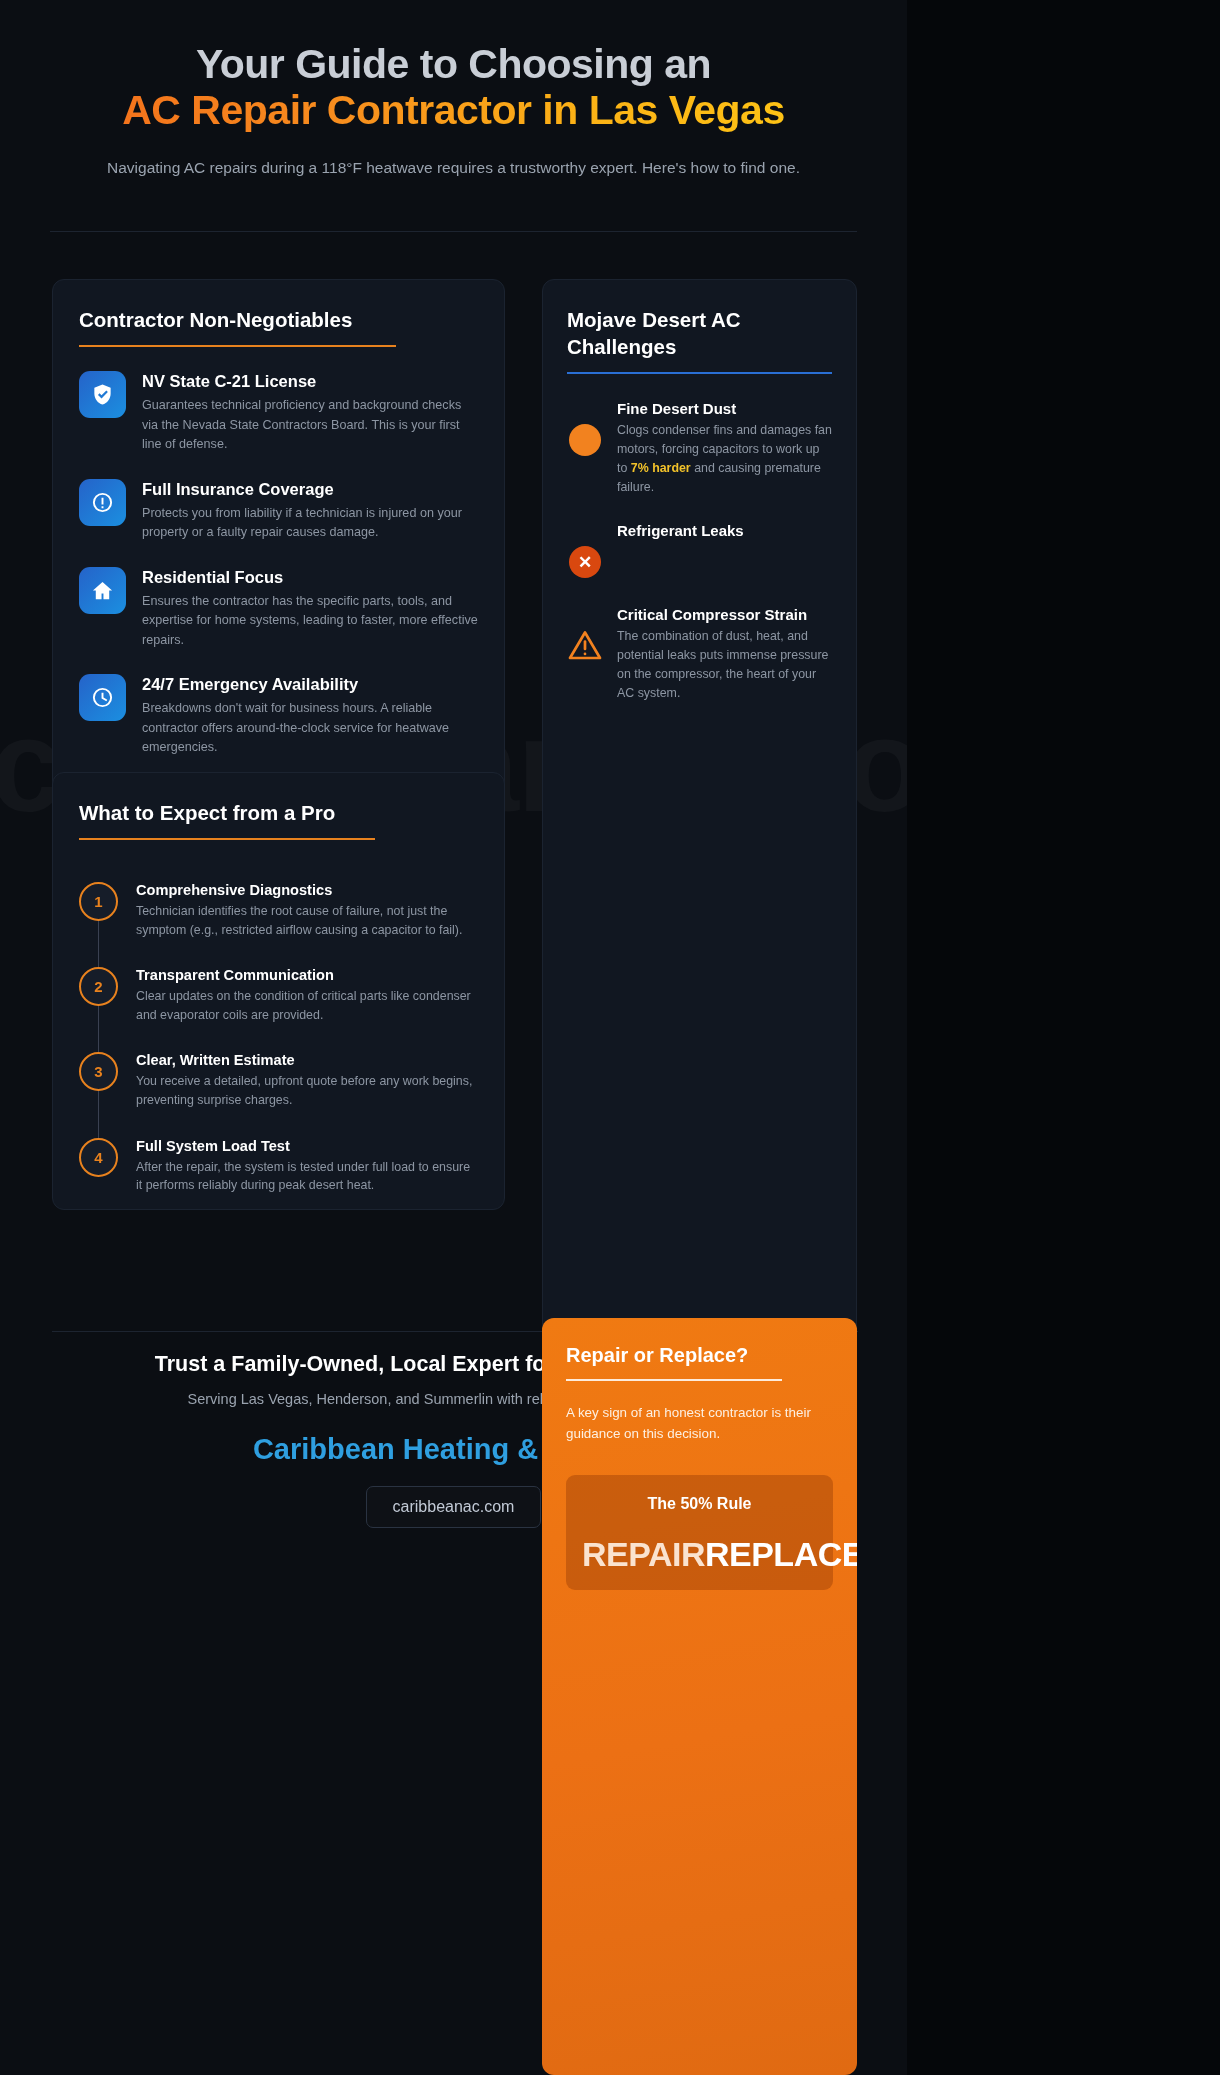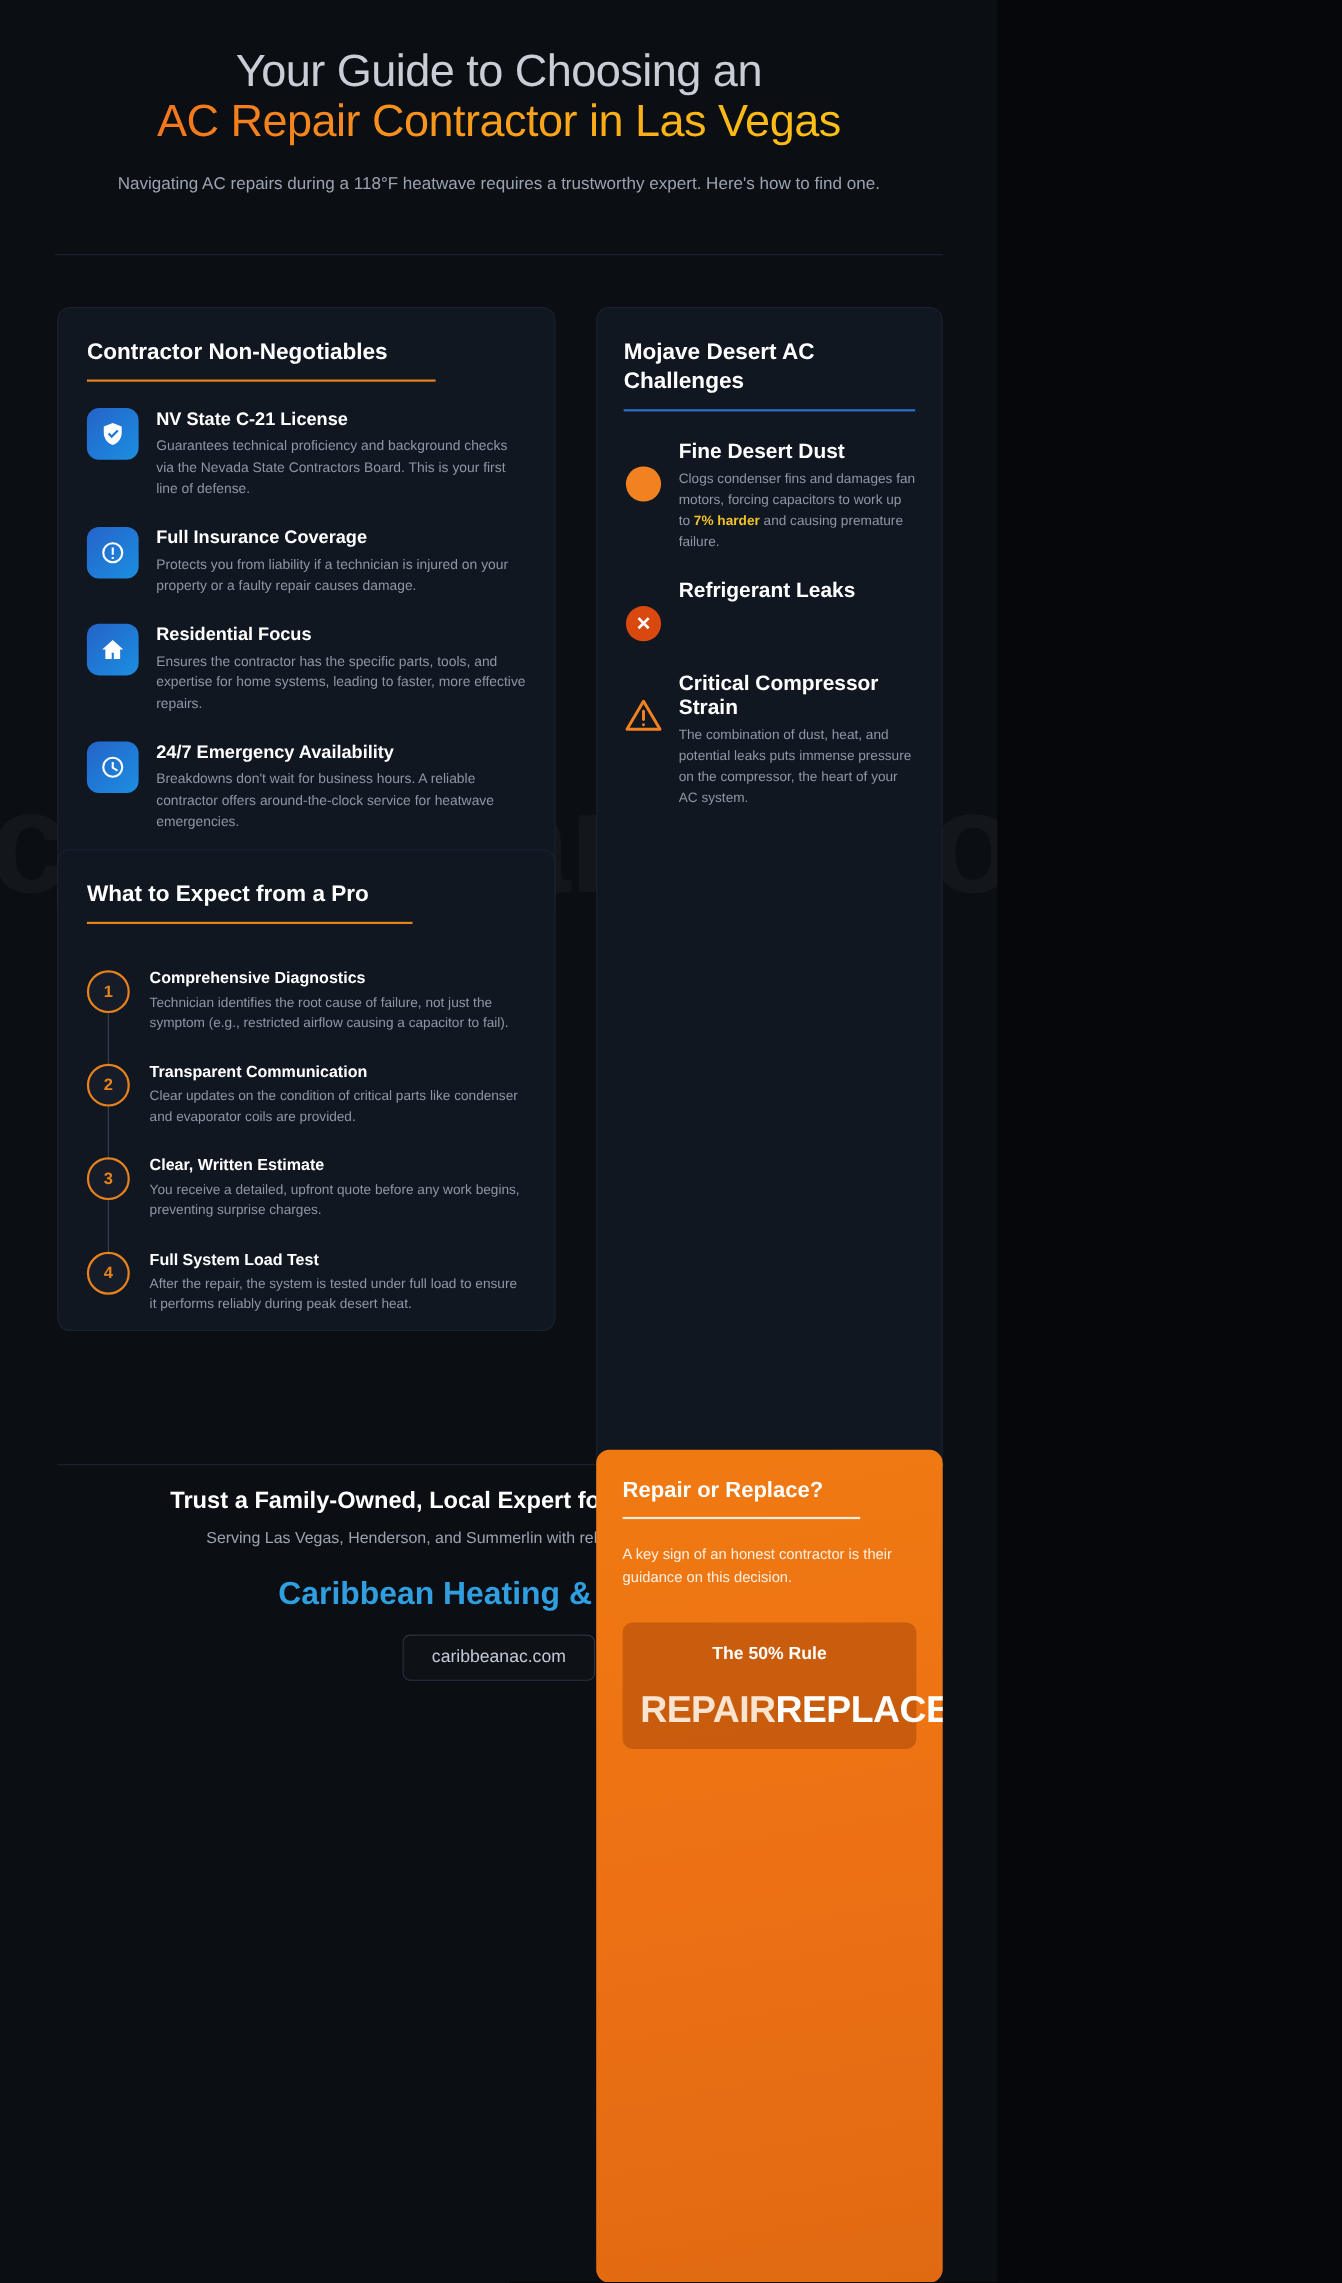--- a/index.html
+++ b/index.html
@@ -46,21 +46,21 @@
     pointer-events: none;
     user-select: none;
     font-family: "Liberation Sans", sans-serif;
   }
 
   
   .hero { position: absolute; left: 0; top: 0; width: 907px; padding: 42px 40px 0; text-align: center; }
   .hero h1 {
     font-size: 41px;
     line-height: 1.12;
-    font-weight: normal;
+    font-weight: bold;
     letter-spacing: -0.5px;
   }
   .hero .l1 { color: #c9ced6; display: block; }
   .hero .l2 {
     display: block;
     background: linear-gradient(90deg, #f26a1b 0%, #f78c1e 35%, #fbb116 65%, #ffc915 100%);
     -webkit-background-clip: text;
     background-clip: text;
     -webkit-text-fill-color: transparent;
     color: #f79520;
@@ -145,21 +145,21 @@
   .challenge { display: flex; gap: 14px; margin-top: 26px; align-items: flex-start; }
   .ch-icon { flex: 0 0 auto; width: 36px; height: 36px; display:flex; align-items:center; justify-content:center; margin-top: 22px; }
   .ch-dot { width: 32px; height: 32px; border-radius: 50%; background: #f2821f; }
   .ch-x {
     width: 32px; height: 32px; border-radius: 50%;
     background: #d9480f;
     display:flex; align-items:center; justify-content:center;
     color: #fff; font-size: 17px; font-weight: bold; line-height: 1;
   }
   .ch-body { flex: 1 1 auto; }
-  .ch-title { font-size: 19px; font-weight: bold; color: #ffffff; margin-bottom: 4px; }
+  .ch-title { font-size: 15px; font-weight: bold; color: #ffffff; margin-bottom: 4px; }
   .ch-desc { font-size: 12.4px; line-height: 1.52; color: #8d96a3; }
   .hl-yellow { color: #f2c22a; font-weight: bold; }
 
   
   .footer-rule {
     position: absolute; left: 52px; top: 1331px;
     width: 806px; height: 1px; background: #1d2430;
   }
   .footer { position: absolute; left: 0; top: 1352px; width: 907px; text-align: center; padding: 0 40px; }
   .footer h2 { font-size: 21.5px; font-weight: bold; color: #ffffff; }

